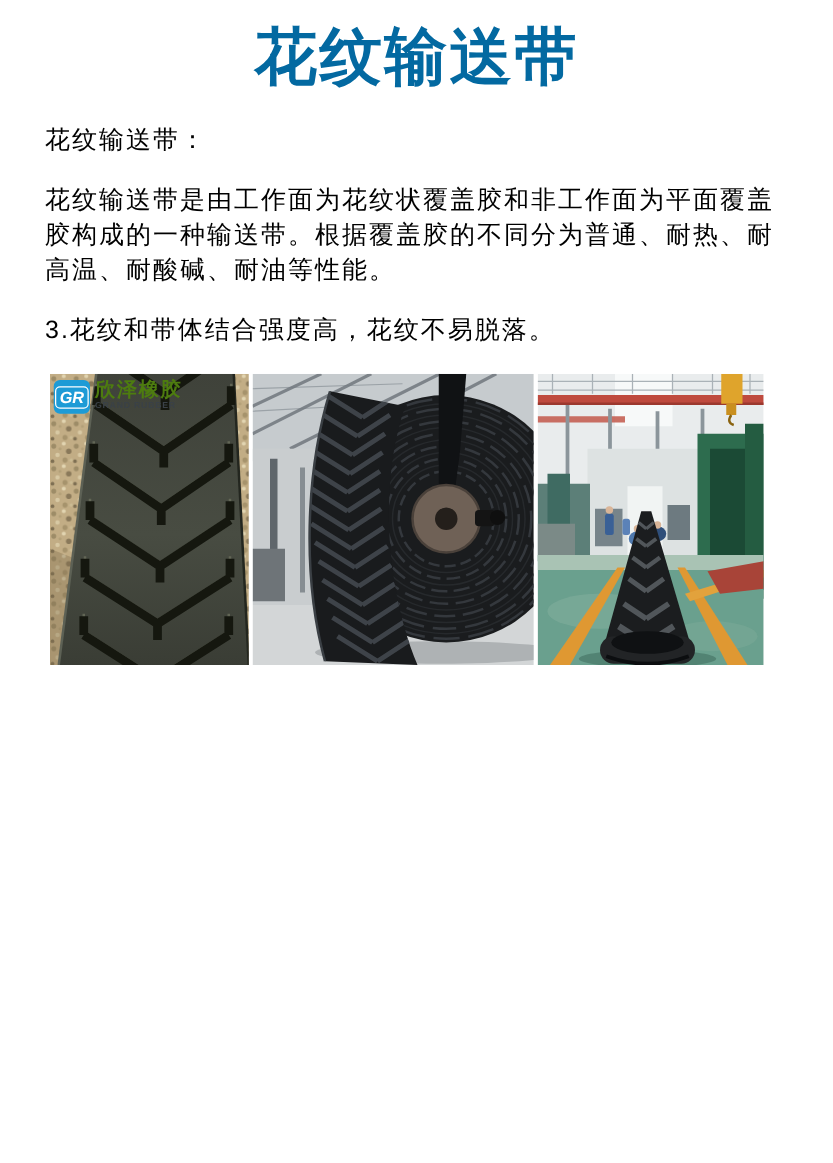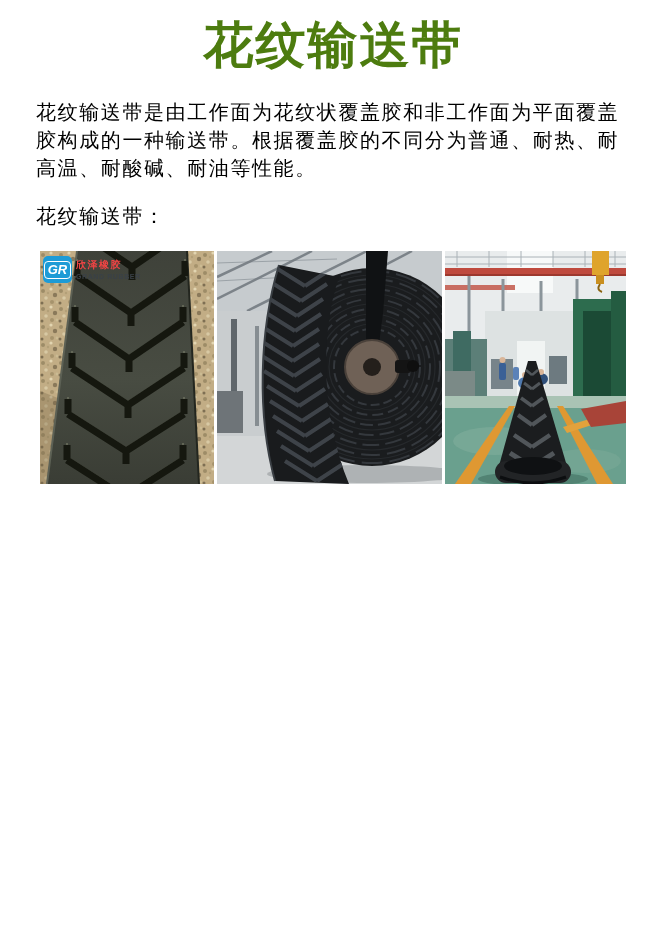--- a/index.html
+++ b/index.html
@@ -5,67 +5,68 @@
   html, body { margin: 0; padding: 0; background: #ffffff; }
   body {
     width: 666px; height: 930px; overflow: hidden;
     font-family: "Liberation Sans", "DejaVu Sans", sans-serif;
     color: #000;
   }
   .page { padding: 12px 35px 0 36px; }
   .title {
     margin: 0 0 20px 0;
     font-size: 50px; line-height: 66px; font-weight: 700;
-    text-align: center; letter-spacing: 2px; color: #4d7c0f;
+    text-align: center; letter-spacing: 2px; color: #0369a1;
   }
   .para {
     margin: 0 0 20px 0;
     font-size: 20px; line-height: 28px; letter-spacing: 1.6px;
     text-align: left; color: #000;
   }
   .gallery {
     margin: 21px 0 0 4px;
     display: flex; gap: 3px; align-items: flex-start;
   }
   .photo { position: relative; height: 233px; overflow: hidden; flex: none; }
   .photo svg { display: block; }
-  .photo-left { width: 174px; }
+  .photo-left { width: 159px; }
   .photo-mid { width: 225px; }
   .photo-right { width: 181px; }
   .brand { position: absolute; top: 5px; left: 3px; display: flex; align-items: flex-start; }
   .brand-box {
     width: 29px; height: 27px; border-radius: 5px; background: #1d9bd6;
     display: flex; align-items: center; justify-content: center; flex: none;
   }
   .brand-box .mono {
     border: 1.5px solid #ffffff; border-radius: 4px; padding: 1px 3px;
     color: #ffffff; font-weight: 700; font-style: italic; font-size: 13px; line-height: 14px;
     letter-spacing: 0;
   }
   .brand-text { margin-left: 4px; }
   .brand-cn {
-    color: #ef4444; font-size: 10px; font-weight: 700;
+    color: #4d7c0f; font-size: 16px; font-weight: 700;
     letter-spacing: 1.5px; line-height: 17px; white-space: nowrap;
   }
   .brand-en {
     color: #3a4147; font-size: 7px; font-weight: 700;
     letter-spacing: 0.6px; line-height: 8px; white-space: nowrap;
   }
 </style>
 </head>
 <body>
 
 <div class="page">
 
   <h1 class="title">花纹输送带</h1>
 
+  <p class="para">花纹输送带：</p>
   <p class="para">花纹输送带是由工作面为花纹状覆盖胶和非工作面为平面覆盖胶构成的一种输送带。根据覆盖胶的不同分为普通、耐热、耐高温、耐酸碱、耐油等性能。</p>
-  <p class="para">花纹输送带：</p>
-
-
+
+
+  <p class="para">3.花纹和带体结合强度高，花纹不易脱落。</p>
 
   <div class="gallery">
 
     <div class="photo photo-left">
       <svg viewBox="0 0 181 233" width="181" height="233">
         <defs>
           <pattern id="gravel" width="18" height="18" patternUnits="userSpaceOnUse">
             <rect width="18" height="18" fill="#c2ad85"></rect>
             <circle cx="3" cy="4" r="2" fill="#9d8c67"></circle>
             <circle cx="11" cy="2" r="1.6" fill="#e2d5b1"></circle>

